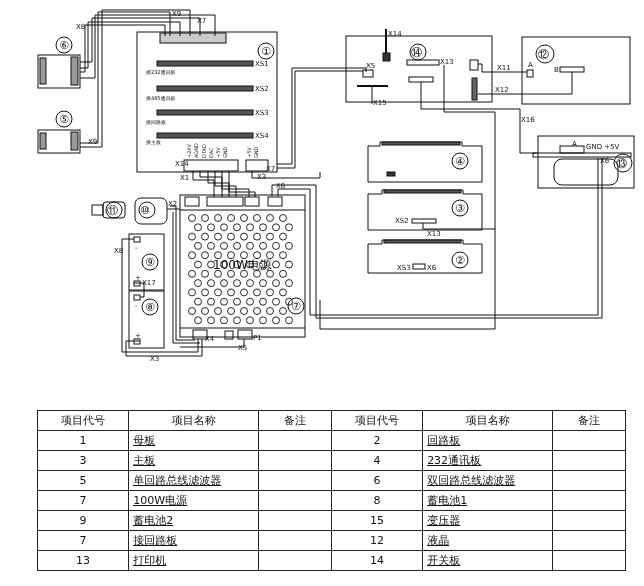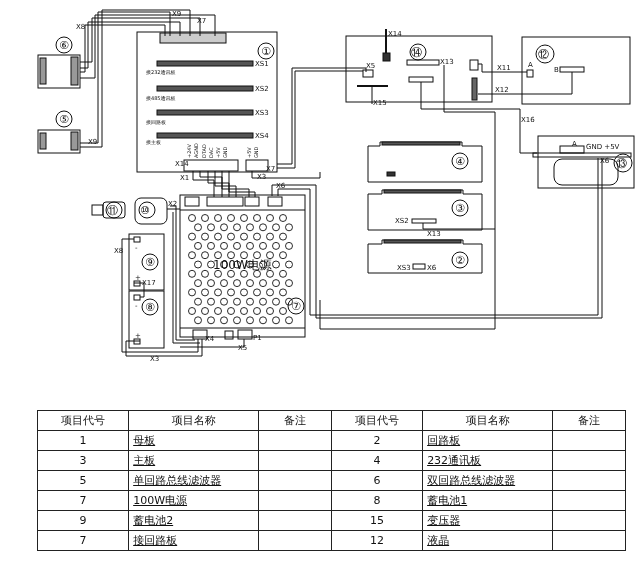--- a/index.html
+++ b/index.html
@@ -373,14 +373,22 @@
         <td class="note"></td>
       </tr>
       <tr>
         <td class="code">7</td>
         <td class="name">接回路板</td>
         <td class="note"></td>
         <td class="code">12</td>
         <td class="name">液晶</td>
         <td class="note"></td>
       </tr>
+      <tr>
+        <td class="code">13</td>
+        <td class="name">打印机</td>
+        <td class="note"></td>
+        <td class="code">14</td>
+        <td class="name">开关板</td>
+        <td class="note"></td>
+      </tr>
     </tbody>
 </table>
 
 </body></html>

